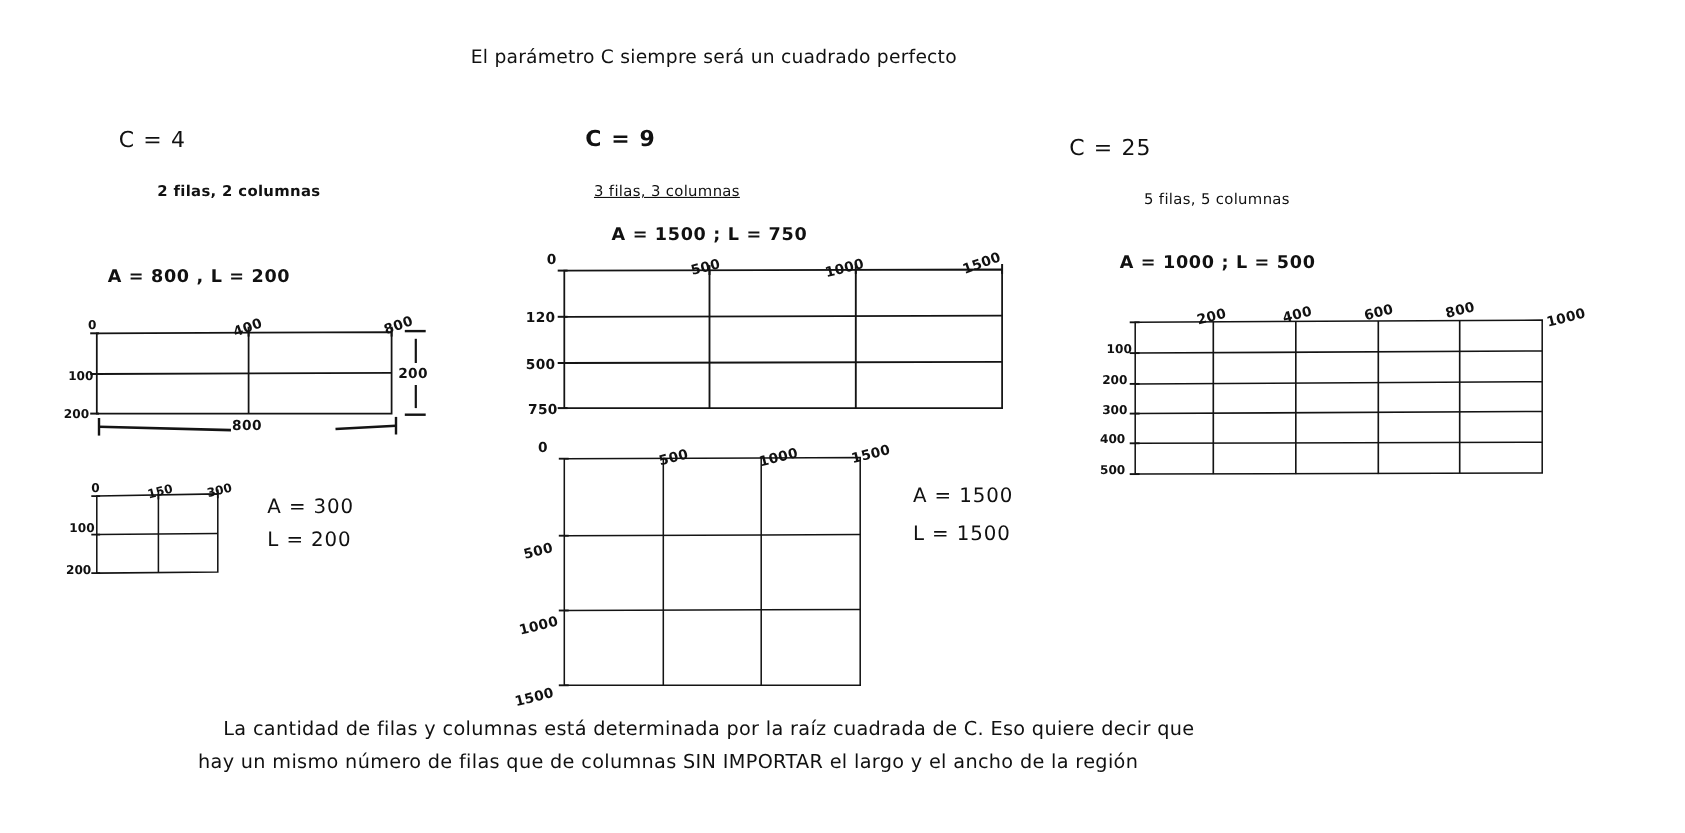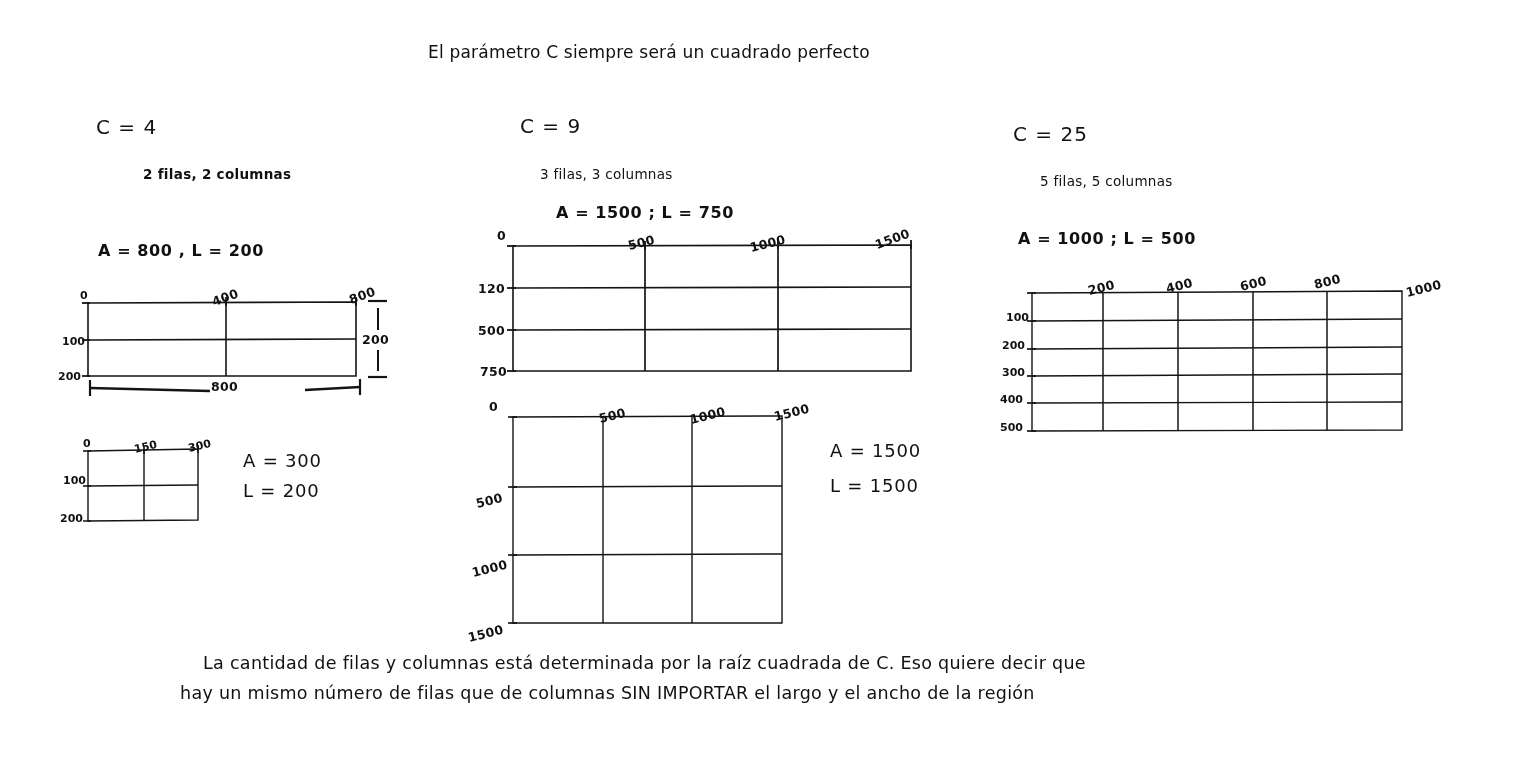--- a/index.html
+++ b/index.html
@@ -23,20 +23,21 @@
     color: #111111;
     white-space: nowrap;
   }
   .title-text {
     font-size: 17px;
     letter-spacing: 0.2px;
   }
   .section-head {
     font-size: 20px;
     letter-spacing: 1px;
+    margin-left: 12px;
   }
   .sub-head {
     font-size: 13.5px;
     letter-spacing: 0.3px;
   }
   .ann {
     font-size: 16px;
     font-weight: 600;
     letter-spacing: 0.6px;
   }
@@ -126,22 +127,22 @@
     <path class="gl" stroke-width="1.6" d="M138 20 L138 28"></path>
   </svg>
   <div class="abs hand tick-sm" style="left:83px; top:437px;">0</div>
   <div class="abs hand tick-sm rot-s" style="left:136px; top:443px;">150</div>
   <div class="abs hand tick-sm rot-s" style="left:190px; top:442px;">300</div>
   <div class="abs hand tick-sm" style="left:63px; top:474px;">100</div>
   <div class="abs hand tick-sm" style="left:60px; top:512px;">200</div>
   <div class="abs hand ann-lg" style="left:243px; top:450px;">A = 300</div>
   <div class="abs hand ann-lg" style="left:243px; top:480px;">L = 200</div>
 
-  <div class="abs hand section-head" style="left:520px; top:114px;">C = 9</div>
-  <div class="abs hand sub-head" style="left:540px; top:166px;">3 filas, 3 columnas</div>
+  <div class="abs hand section-head" style="left:520px; top:114px;font-weight:bold;">C = 9</div>
+  <div class="abs hand sub-head" style="left:540px; top:166px;text-decoration:underline;">3 filas, 3 columnas</div>
 
   <div class="abs hand ann" style="left:556px; top:203px;">A = 1500 ;  L = 750</div>
 
   <svg class="abs" style="left:480px; top:225px;" width="450" height="160">
     <path class="gl" stroke-width="1.6" d="M33 21 L431 20 L431 146 L33 146 Z"></path>
     <path class="gl" stroke-width="1.6" d="M33 63 L431 62"></path>
     <path class="gl" stroke-width="1.6" d="M33 105 L431 104"></path>
     <path class="gl" stroke-width="1.7" d="M165 20.6 L165 146"></path>
     <path class="gl" stroke-width="1.7" d="M298 20.3 L298 146"></path>
     <path class="gl" stroke-width="1.8" d="M27 21 L36 21"></path>
@@ -174,21 +175,21 @@
   <div class="abs hand tick" style="left:489px; top:399px;">0</div>
   <div class="abs hand tick rot-s" style="left:601px; top:411px;">500</div>
   <div class="abs hand tick rot-s" style="left:692px; top:412px;">1000</div>
   <div class="abs hand tick rot-s" style="left:776px; top:409px;">1500</div>
   <div class="abs hand tick rot-s" style="left:478px; top:496px;">500</div>
   <div class="abs hand tick rot-s" style="left:474px; top:565px;">1000</div>
   <div class="abs hand tick rot-s" style="left:470px; top:630px;">1500</div>
   <div class="abs hand ann-lg" style="left:830px; top:440px;">A = 1500</div>
   <div class="abs hand ann-lg" style="left:830px; top:475px;">L = 1500</div>
 
-  <div class="abs hand section-head" style="left:1013px; top:122px;">C = 25</div>
+  <div class="abs hand section-head" style="left:960px; top:122px;">C = 25</div>
   <div class="abs hand sub-head" style="left:1040px; top:173px;">5 filas, 5 columnas</div>
 
   <div class="abs hand ann" style="left:1018px; top:229px;">A = 1000 ;  L = 500</div>
 
   <svg class="abs" style="left:990px; top:275px;" width="430" height="170">
     <path class="gl" stroke-width="1.4" d="M42 18 L412 16 L412 155 L42 156 Z"></path>
     <path class="gl" stroke-width="1.4" d="M42 46 L412 44"></path>
     <path class="gl" stroke-width="1.4" d="M42 74 L412 72"></path>
     <path class="gl" stroke-width="1.4" d="M42 101 L412 99"></path>
     <path class="gl" stroke-width="1.4" d="M42 128 L412 127"></path>

